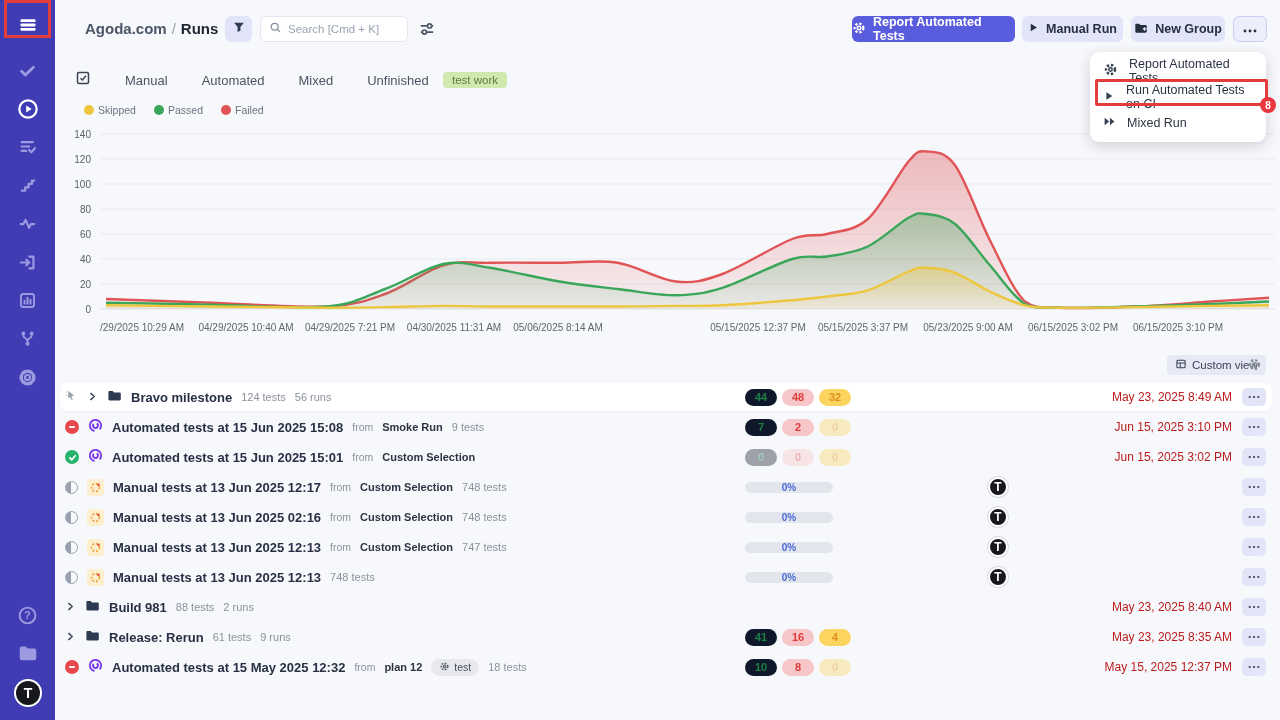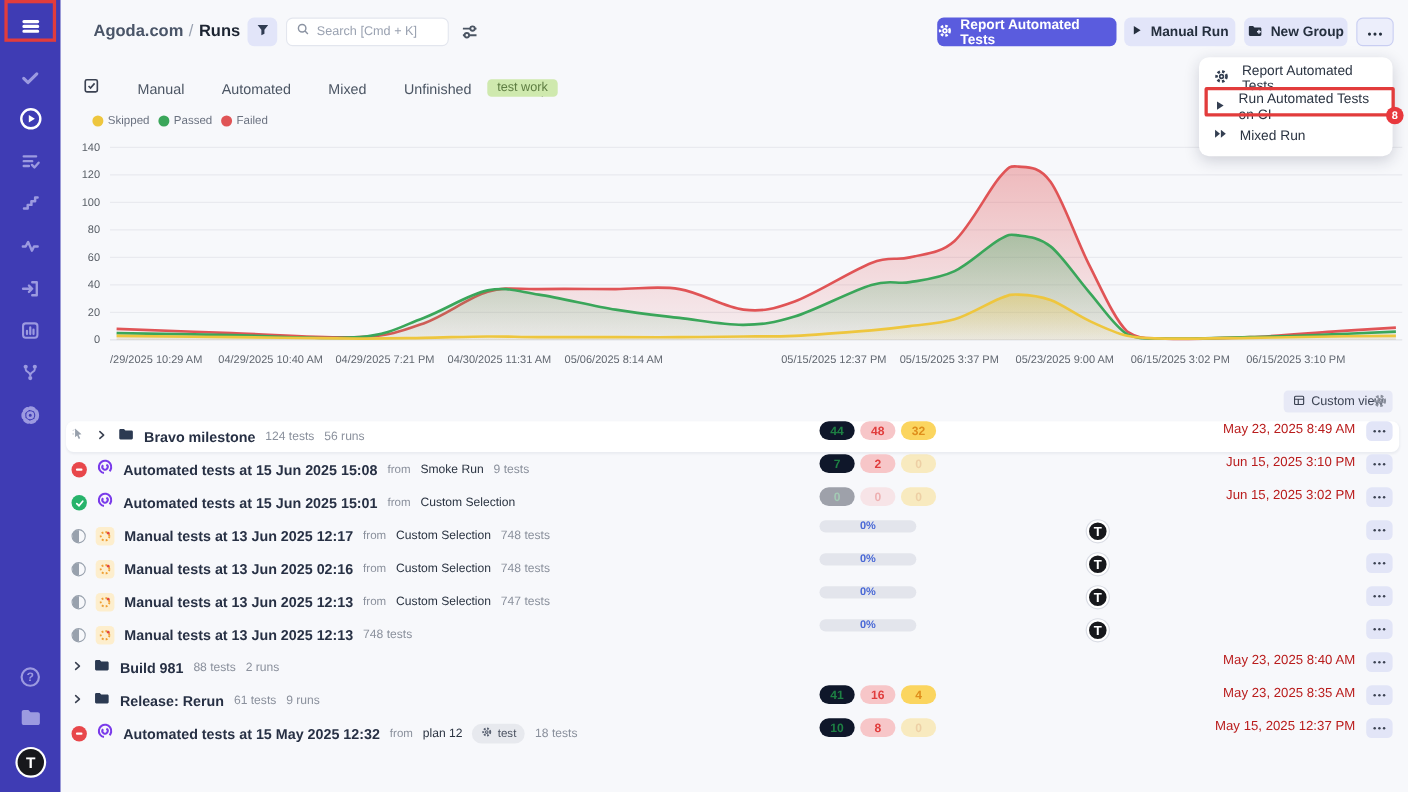--- a/index.html
+++ b/index.html
@@ -33,42 +33,42 @@
   
   #menu { position:absolute; left:1090px; top:52px; width:176px; background:#fff; border-radius:9px; box-shadow:0 4px 14px rgba(30,35,60,.18); z-index:40; padding:6px 0; }
   .menu-item { position:relative; height:26px; display:flex; align-items:center; gap:11px; padding:0 13px; font-size:12.5px; color:#2b3442; font-weight:500; }
   #menu-annot { position:absolute; left:1095px; top:79px; width:173px; height:27px; border:3px solid #e23c3c; border-radius:2px; z-index:45; }
   #menu-badge { position:absolute; left:1260px; top:97px; width:16px; height:16px; border-radius:50%; background:#e8383d; color:#fff; font-size:10px; font-weight:bold; display:flex; align-items:center; justify-content:center; z-index:46; }
 
   
   #tabs { position:absolute; left:75px; top:70px; height:20px; display:flex; align-items:center; gap:34px; }
   .tab { font-size:13px; color:#4b5563; }
   #tag-pill { position:absolute; left:443px; top:72px; background:#cfe9ae; color:#5e7d42; font-size:11.5px; padding:2px 9px; border-radius:4px;text-align:right; }
-  #legend { position:absolute; left:84px; top:104px; display:flex; gap:8px; align-items:center; }
+  #legend { position:absolute; left:84px; top:104px; display:flex; gap:18px; align-items:center; }
   .lg-item { display:flex; align-items:center; gap:4px; font-size:10.5px; color:#6b7280; }
   .lg-dot { width:10px; height:10px; border-radius:50%; }
 
   
   #chart-wrap { position:absolute; left:55px; top:126px; width:1225px; height:212px; }
   .ytick { position:absolute; width:36px; text-align:right; font-size:10px; color:#5a6068; }
   #chart-svg { position:absolute; left:45px; top:4px; }
   .xtick { position:absolute; top:196px; transform:translateX(-50%); font-size:10px; color:#60666f; white-space:nowrap; }
 
   
   #custom-view { position:absolute; left:1167px; top:355px; height:20px; background:#e7e9f6; border-radius:4px; display:flex; align-items:center; gap:5px; padding:0 8px; font-size:11.5px; color:#3b4252; font-weight:500; }
   #view-gear { position:absolute; left:1247px; top:357px; }
 
   
   #rows { position:absolute; left:60px; top:383px; width:1212px; }
-  .row { position:absolute; left:0; width:1212px; height:28px; display:flex; padding-left:5px; }
+  .row { position:absolute; left:0; width:1212px; height:28px; display:flex; align-items:center; padding-left:5px; }
   .row.hl { background:#fff; border-radius:7px; box-shadow:0 1px 2px rgba(40,50,80,.06); }
   .row .cluster { display:flex; align-items:center; gap:9px; }
   .row .title { font-size:13px; font-weight:bold; color:#273044; white-space:nowrap; }
   .row .from { font-size:10.5px; color:#8b919d; }
-  .row .fromname { font-size:11px; font-weight:normal; color:#2b3442; }
+  .row .fromname { font-size:11px; font-weight:bold; color:#2b3442; }
   .row .meta { font-size:11px; color:#8b919d; }
   .row .tagpill { display:flex; align-items:center; gap:4px; background:#e7e9ee; border-radius:9px; padding:2px 8px; font-size:10.5px; color:#4a5160; font-weight:500; }
   .badges { position:absolute; left:685px; display:flex; gap:5px; }
   .badge { min-width:32px; height:17px; border-radius:9px; font-size:11px; font-weight:bold; display:flex; align-items:center; justify-content:center; padding:0 8px; }
   .badge.green { background:#0f172a; color:#1d8043; }
   .badge.red { background:#f7c6c8; color:#e03c3c; }
   .badge.yellow { background:#fbd55f; color:#df8e1b; }
   .badge.faded { opacity:.38; }
   .pbar { position:absolute; left:685px; width:88px; height:11px; background:#e3e5ec; border-radius:6px; display:flex; align-items:center; justify-content:center; }
   .pbar span { font-size:10px; font-weight:bold; color:#4968d6; }

